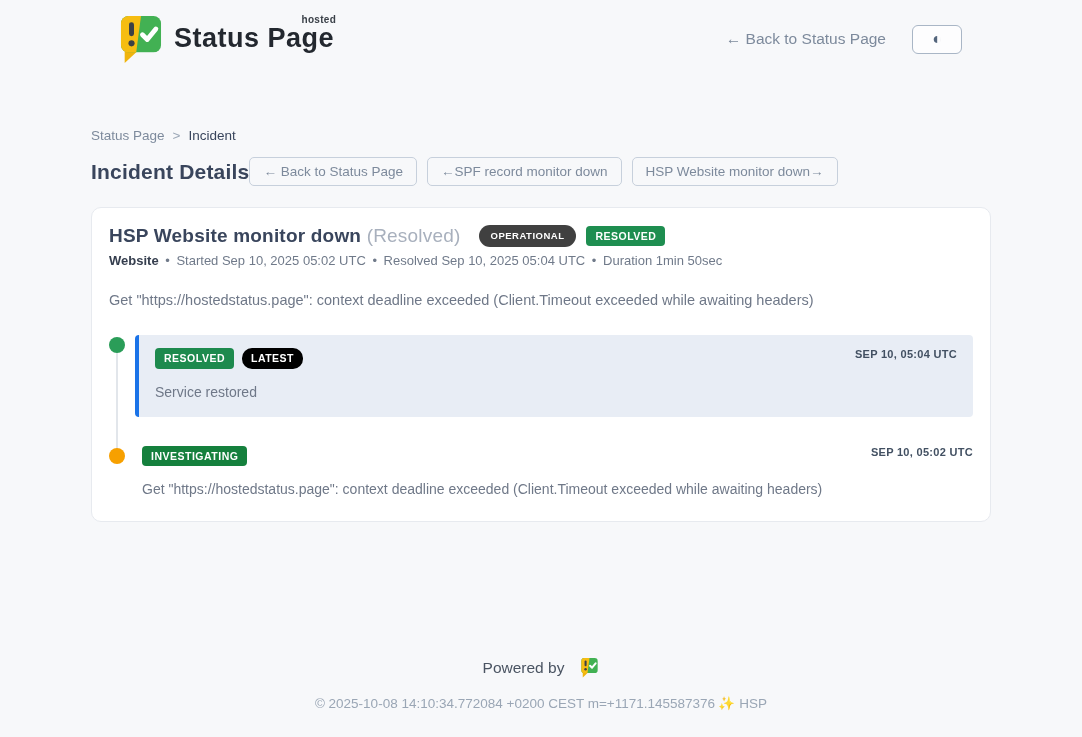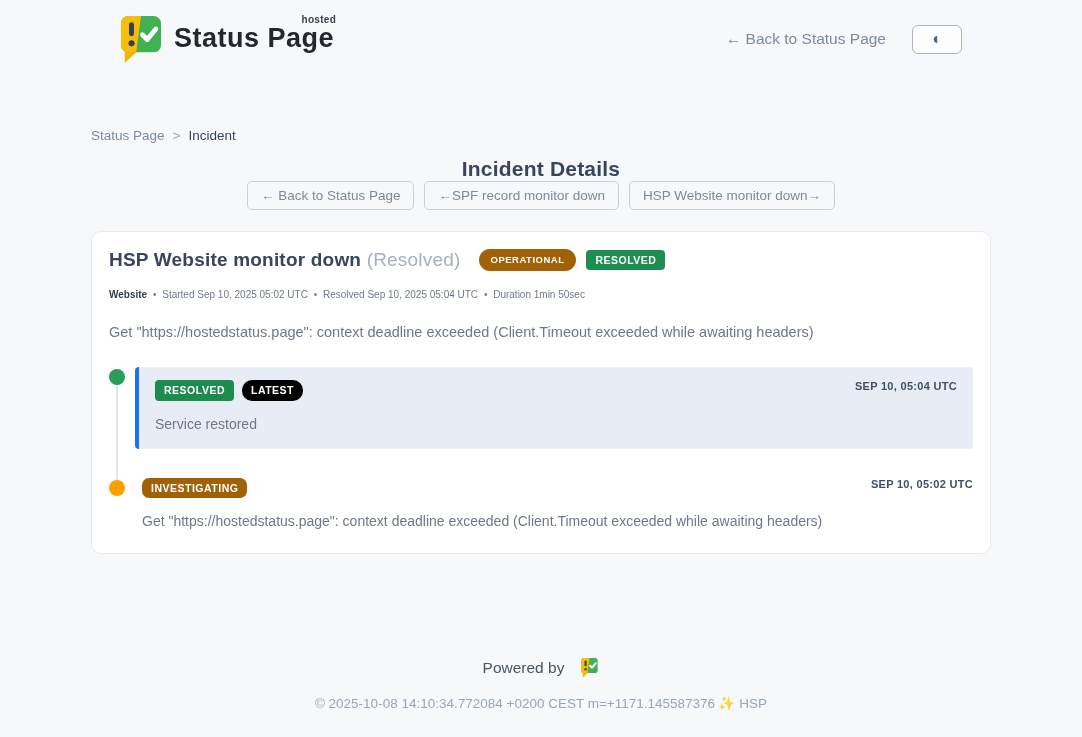--- a/index.html
+++ b/index.html
@@ -24,37 +24,37 @@
   .theme-btn { width:50px; height:29px; border:1px solid #a9b6c6; border-radius:6px; background:#fdfdfe;
     color:#53657c; font-size:16px; line-height:1; display:flex; align-items:center; justify-content:center; cursor:pointer; padding:0; }
 
   
   main { width:900px; margin:0 auto; flex:1; }
   .breadcrumb { display:flex; align-items:center; gap:8px; font-size:13.5px; color:#7d8a9c; margin:58px 0 0; }
   .breadcrumb .root { cursor:pointer; }
   .breadcrumb .sep { color:#9aa6b5; }
   .breadcrumb .current { color:#39455c; font-weight:400; }
 
-  .title-row { display:flex; align-items:center; margin:14px 0 21px;flex-direction:column; }
+  .title-row { display:flex; align-items:center; margin:14px 0 21px; }
   h1 { font-size:21px; font-weight:700; color:#39455c; margin:0; letter-spacing:.2px; }
   .nav-buttons { display:flex; gap:10px; }
   .nav-btn { border:1px solid #c7d0dc; background:transparent; color:#7d8a9c; font-size:13.5px;
     padding:6px 13px; border-radius:5px; cursor:pointer; font-family:inherit; white-space:nowrap; }
 
   
   .card { background:#ffffff; border:1px solid #e7eaef; border-radius:10px; padding:17px 17px 24px; }
   .card-title-row { display:flex; align-items:center; }
   h2 { font-size:19px; font-weight:700; color:#39455c; margin:0; letter-spacing:.2px; }
   .component { color:#a8b0bd; font-weight:400; }
   .title-badges { display:flex; align-items:center; gap:10px; margin-left:18px; }
   .badge { display:inline-block; color:#fff; font-weight:700; font-size:10.5px; letter-spacing:.5px;
     padding:4px 9px; border-radius:4px; line-height:1.2; }
   .badge.pill { border-radius:11px; font-size:9.5px; padding:5px 12px; }
 
-  .meta { font-size:10px; color:#707a8a; margin-top:18px; }
+  .meta { font-size:13px; color:#707a8a; margin-top:6px; }
   .meta b { color:#353e4e; }
   .meta .dotsep { margin:0 3px; }
 
   .description { font-size:14.5px; color:#6f7888; margin:24px 0 0; }
 
   
   .timeline { margin-top:27px; position:relative; }
   .timeline::before { content:""; position:absolute; left:7px; top:16px; width:2px; height:calc(100% - 50px); background:#e2e6eb; }
   .entry { display:flex; position:relative; }
   .entry + .entry { margin-top:29px; }
@@ -126,21 +126,21 @@
     </div>
 
     <section class="card">
 
       <div class="card-title-row">
         <h2>
           <span>HSP Website monitor down</span>
           <span class="component">(Resolved)</span>
         </h2>
         <div class="title-badges">
-          <span class="badge pill" style="background: #a16207;">OPERATIONAL</span>
+          <span class="badge pill" style="background: #404040;">OPERATIONAL</span>
           <span class="badge" style="background: rgb(30, 142, 80);">RESOLVED</span>
         </div>
       </div>
 
       <div class="meta">
         <b>Website</b>
         <span class="dotsep">•</span>
         <span>Started Sep 10, 2025 05:02 UTC</span>
         <span class="dotsep">•</span>
         <span>Resolved Sep 10, 2025 05:04 UTC</span>
@@ -164,21 +164,21 @@
             </div>
             <p class="message">Service restored</p>
           </div>
         </div>
 
         <div class="entry">
           <span class="dot" style="background: rgb(247, 160, 0);"></span>
           <div class="plain-content">
             <div class="entry-head">
               <div class="badges">
-                <span class="badge" style="background: #a16207; border-radius: 7px;">INVESTIGATING</span>
+                <span class="badge" style="background: #15803d;">INVESTIGATING</span>
               </div>
               <span class="timestamp">SEP 10, 05:02 UTC</span>
             </div>
             <p class="message">Get "https://hostedstatus.page": context deadline exceeded (Client.Timeout exceeded while awaiting headers)</p>
           </div>
         </div>
 
       </div>
     </section>
 

